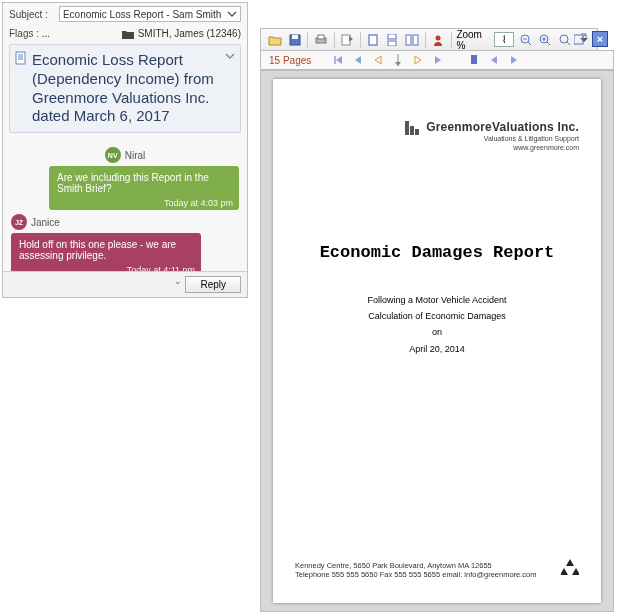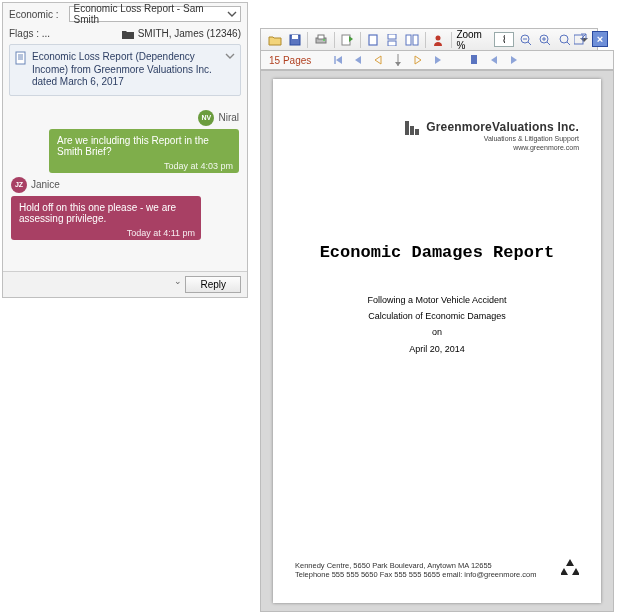--- a/index.html
+++ b/index.html
@@ -6,26 +6,26 @@
 body{background:#fff;width:618px;height:616px;position:relative;overflow:hidden}
 
 
 .chat-panel{position:absolute;left:2px;top:2px;width:246px;height:296px;border:1px solid #bfbfbf;background:#f7f7f7;display:flex;flex-direction:column;z-index:10}
 .row{display:flex;align-items:center;padding:3px 6px;font-size:10px;color:#333}
 .lbl{color:#444}
 .subject-box{flex:1;margin-left:11px;background:#fff;border:1px solid #b8b8b8;height:16px;display:flex;align-items:center;justify-content:space-between;padding:0 3px;font-size:10px}
 .subject-box svg{flex:none}
 .flags-row{justify-content:space-between}
 .flags-right{display:flex;align-items:center;gap:4px;font-size:10px;color:#333}
-.attach-box{border:1px solid #cfd6df;border-radius:2px;background:#eef2f7;margin:2px 6px 6px 6px;padding:6px 24px 6px 22px;font-size:10px;color:#2c3e63;position:relative;line-height:1.25}
+.attach-box{border:1px solid #cfd6df;border-radius:2px;background:#eef2f7;margin:2px 6px 6px 6px;padding:6px 24px 6px 22px;font-size:15px;color:#2c3e63;position:relative;line-height:1.25}
 .attach-box .doc-ic{position:absolute;left:5px;top:6px}
 .attach-box .chev{position:absolute;right:5px;top:6px}
 .thread{flex:1;overflow:auto;padding:4px 8px}
 .msg-head{display:flex;align-items:center;gap:4px;font-size:10px;color:#555;margin-top:4px}
-.msg-head.right{justify-content:flex-end}
+.msg-head.right{justify-content:center}
 .avatar{width:16px;height:16px;border-radius:50%;color:#fff;font-size:7px;display:flex;align-items:center;justify-content:center;font-weight:bold}
 .av-nv{background:#6b9c3e}
 .av-jz{background:#a84064}
 .bubble{border-radius:3px;color:#fff;font-size:10px;padding:6px 8px 16px 8px;margin-top:3px;position:relative;max-width:190px}
 .bubble .ts{position:absolute;right:6px;bottom:2px;font-size:9px;opacity:.9}
 .bubble-green{background:#7fae4b;margin-left:auto}
 .bubble-red{background:#a84064}
 .foot{border-top:1px solid #cfcfcf;padding:4px 6px;display:flex;justify-content:flex-end;background:#f2f2f2}
 .reply-btn{font-size:10px;border:1px solid #aaa;background:linear-gradient(#fdfdfd,#e8e8e8);padding:2px 14px;cursor:pointer}
 .scroll-ic{font-size:9px;color:#666;margin-right:4px}
@@ -56,21 +56,21 @@
 .doc-title{text-align:center;font-size:17px;font-weight:bold;margin-top:140px;font-family:Liberation Mono, monospace}
 .doc-lines{text-align:center;font-size:9px;margin-top:30px;line-height:1.8}
 .footer{position:absolute;bottom:24px;left:22px;right:22px;font-size:7.5px;color:#333}
 .footer-mark{position:absolute;bottom:24px;right:22px}
 </style>
 </head>
 <body>
 
 <div class="chat-panel">
   <div class="row">
-    <span class="lbl">Economic :</span>
+    <span class="lbl">Subject :</span>
     <div class="subject-box">
       <span>Economic Loss Report - Sam Smith</span>
       <svg width="10" height="10">
           <path d="M1 3l4 4 4-4" fill="none" stroke="#555" stroke-width="1.4"></path>
         </svg>
     </div>
   </div>
   <div class="row flags-row">
     <span><span class="lbl">Flags :</span> <span>...</span></span>
     <span class="flags-right">

